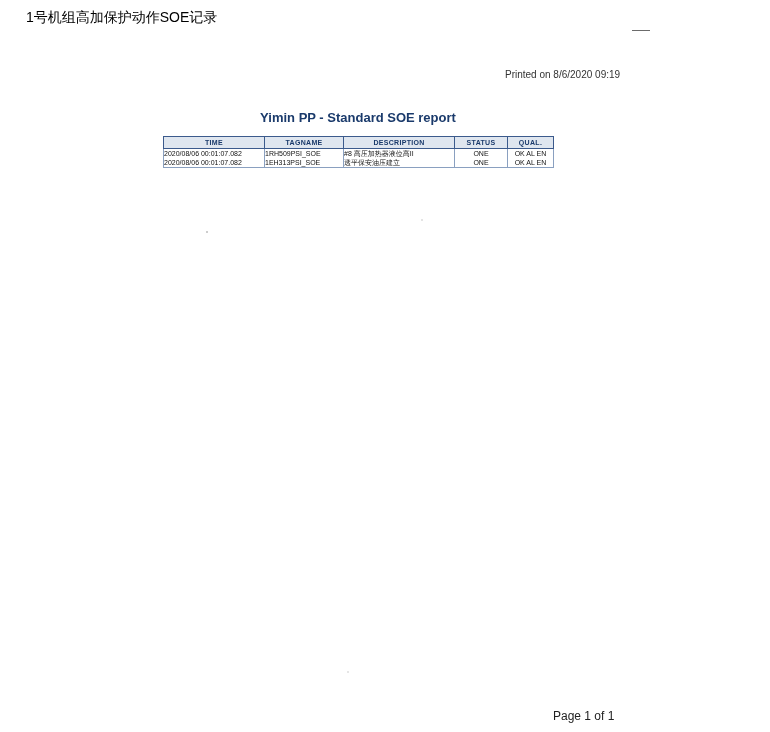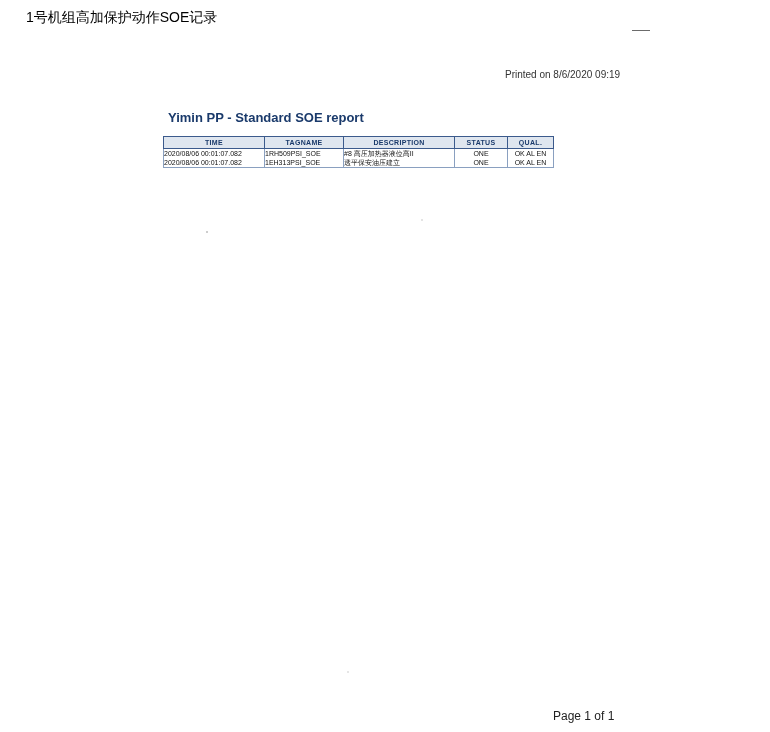--- a/index.html
+++ b/index.html
@@ -42,20 +42,21 @@
     font-size: 10px;
     color: #333333;
     white-space: nowrap;
   }
 
   #report-heading {
     position: absolute;
     left: 168px;
     top: 110px;
     width: 380px;
+    text-align: center;
     font-size: 13px;
     font-weight: bold;
     color: #1a3a6b;
     white-space: nowrap;
   }
 
   #soe-table-wrap {
     position: absolute;
     left: 163px;
     top: 136px;

